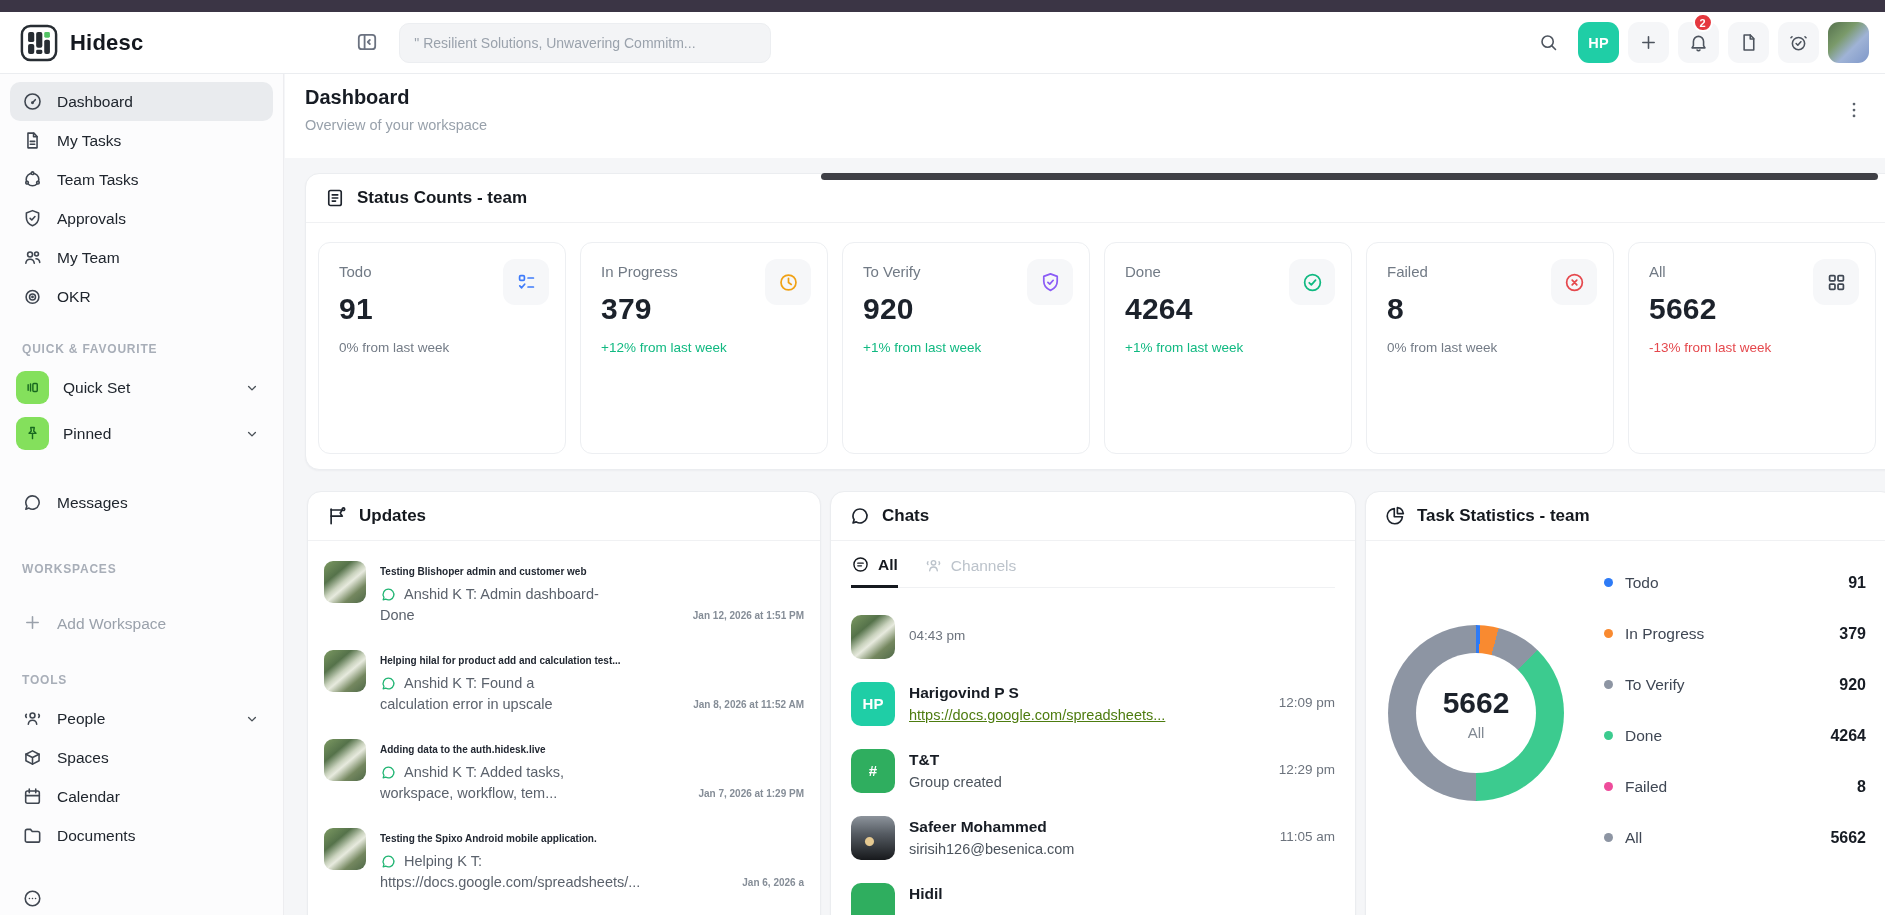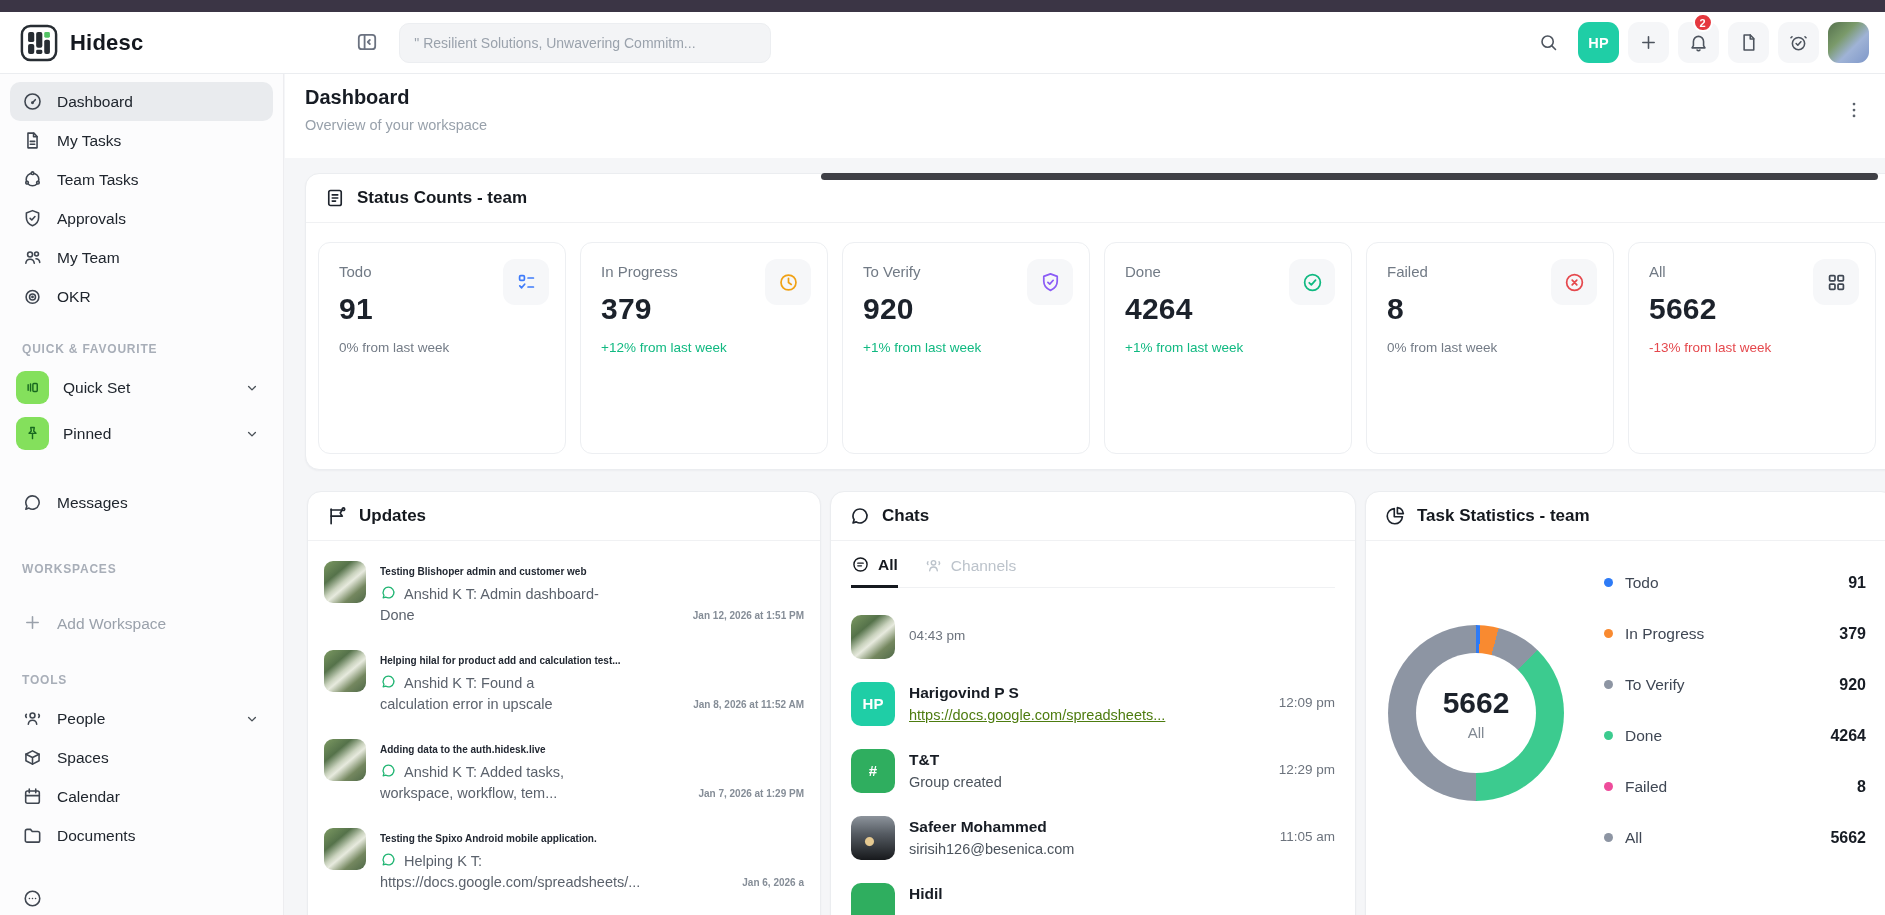--- a/index.html
+++ b/index.html
@@ -67,21 +67,21 @@
   
   #updates-card{left:22px;top:417px;width:514px;height:486px;border-bottom-left-radius:0;border-bottom-right-radius:0}
   #chats-card{left:545px;top:417px;width:526px;height:486px;border-bottom-left-radius:0;border-bottom-right-radius:0}
   #stats-card{left:1080px;top:417px;width:530px;height:486px;border-bottom-left-radius:0;border-bottom-right-radius:0}
   
   .u-list{padding:8px 16px 0 16px}
   .u-item{display:flex;gap:14px;padding:12px 0;cursor:pointer}
   .u-avatar{width:42px;height:42px;border-radius:9px;flex:0 0 42px;background:linear-gradient(140deg,#7d9a63 0%,#55724a 30%,#c9d2bd 48%,#e7eade 56%,#74875f 76%,#4e6847 100%)}
   .u-body{flex:1;min-width:0}
   .u-title{font-size:10px;font-weight:700;color:#222832;line-height:21px;white-space:nowrap;overflow:hidden}
-  .u-line1{display:flex;gap:7px;font-size:14.5px;color:#5b626c;line-height:21px;margin-top:2px}
+  .u-line1{display:flex;align-items:center;gap:7px;font-size:14.5px;color:#5b626c;line-height:21px;margin-top:2px}
   .u-chat{color:#21b573;width:17px;height:17px}
   .u-chat svg{width:17px;height:17px}
   .u-row2{display:flex;align-items:flex-end;justify-content:space-between;font-size:14.5px;color:#5b626c;line-height:21px}
   .u-time{font-size:10px;font-weight:700;color:#858d97;white-space:nowrap;margin-left:10px}
   
   .tabs{display:flex;gap:26px;margin:14px 20px 0 20px;border-bottom:1px solid #f0f1f3}
   .tab{display:flex;align-items:center;gap:8px;padding-bottom:11px;font-size:15.5px;cursor:pointer;color:#bcc3cb}
   .tab .icn{width:19px;height:19px}
   .tab svg{width:19px;height:19px}
   .tab.active{color:#15191f;font-weight:700;border-bottom:3px solid #15191f;margin-bottom:-1px}

